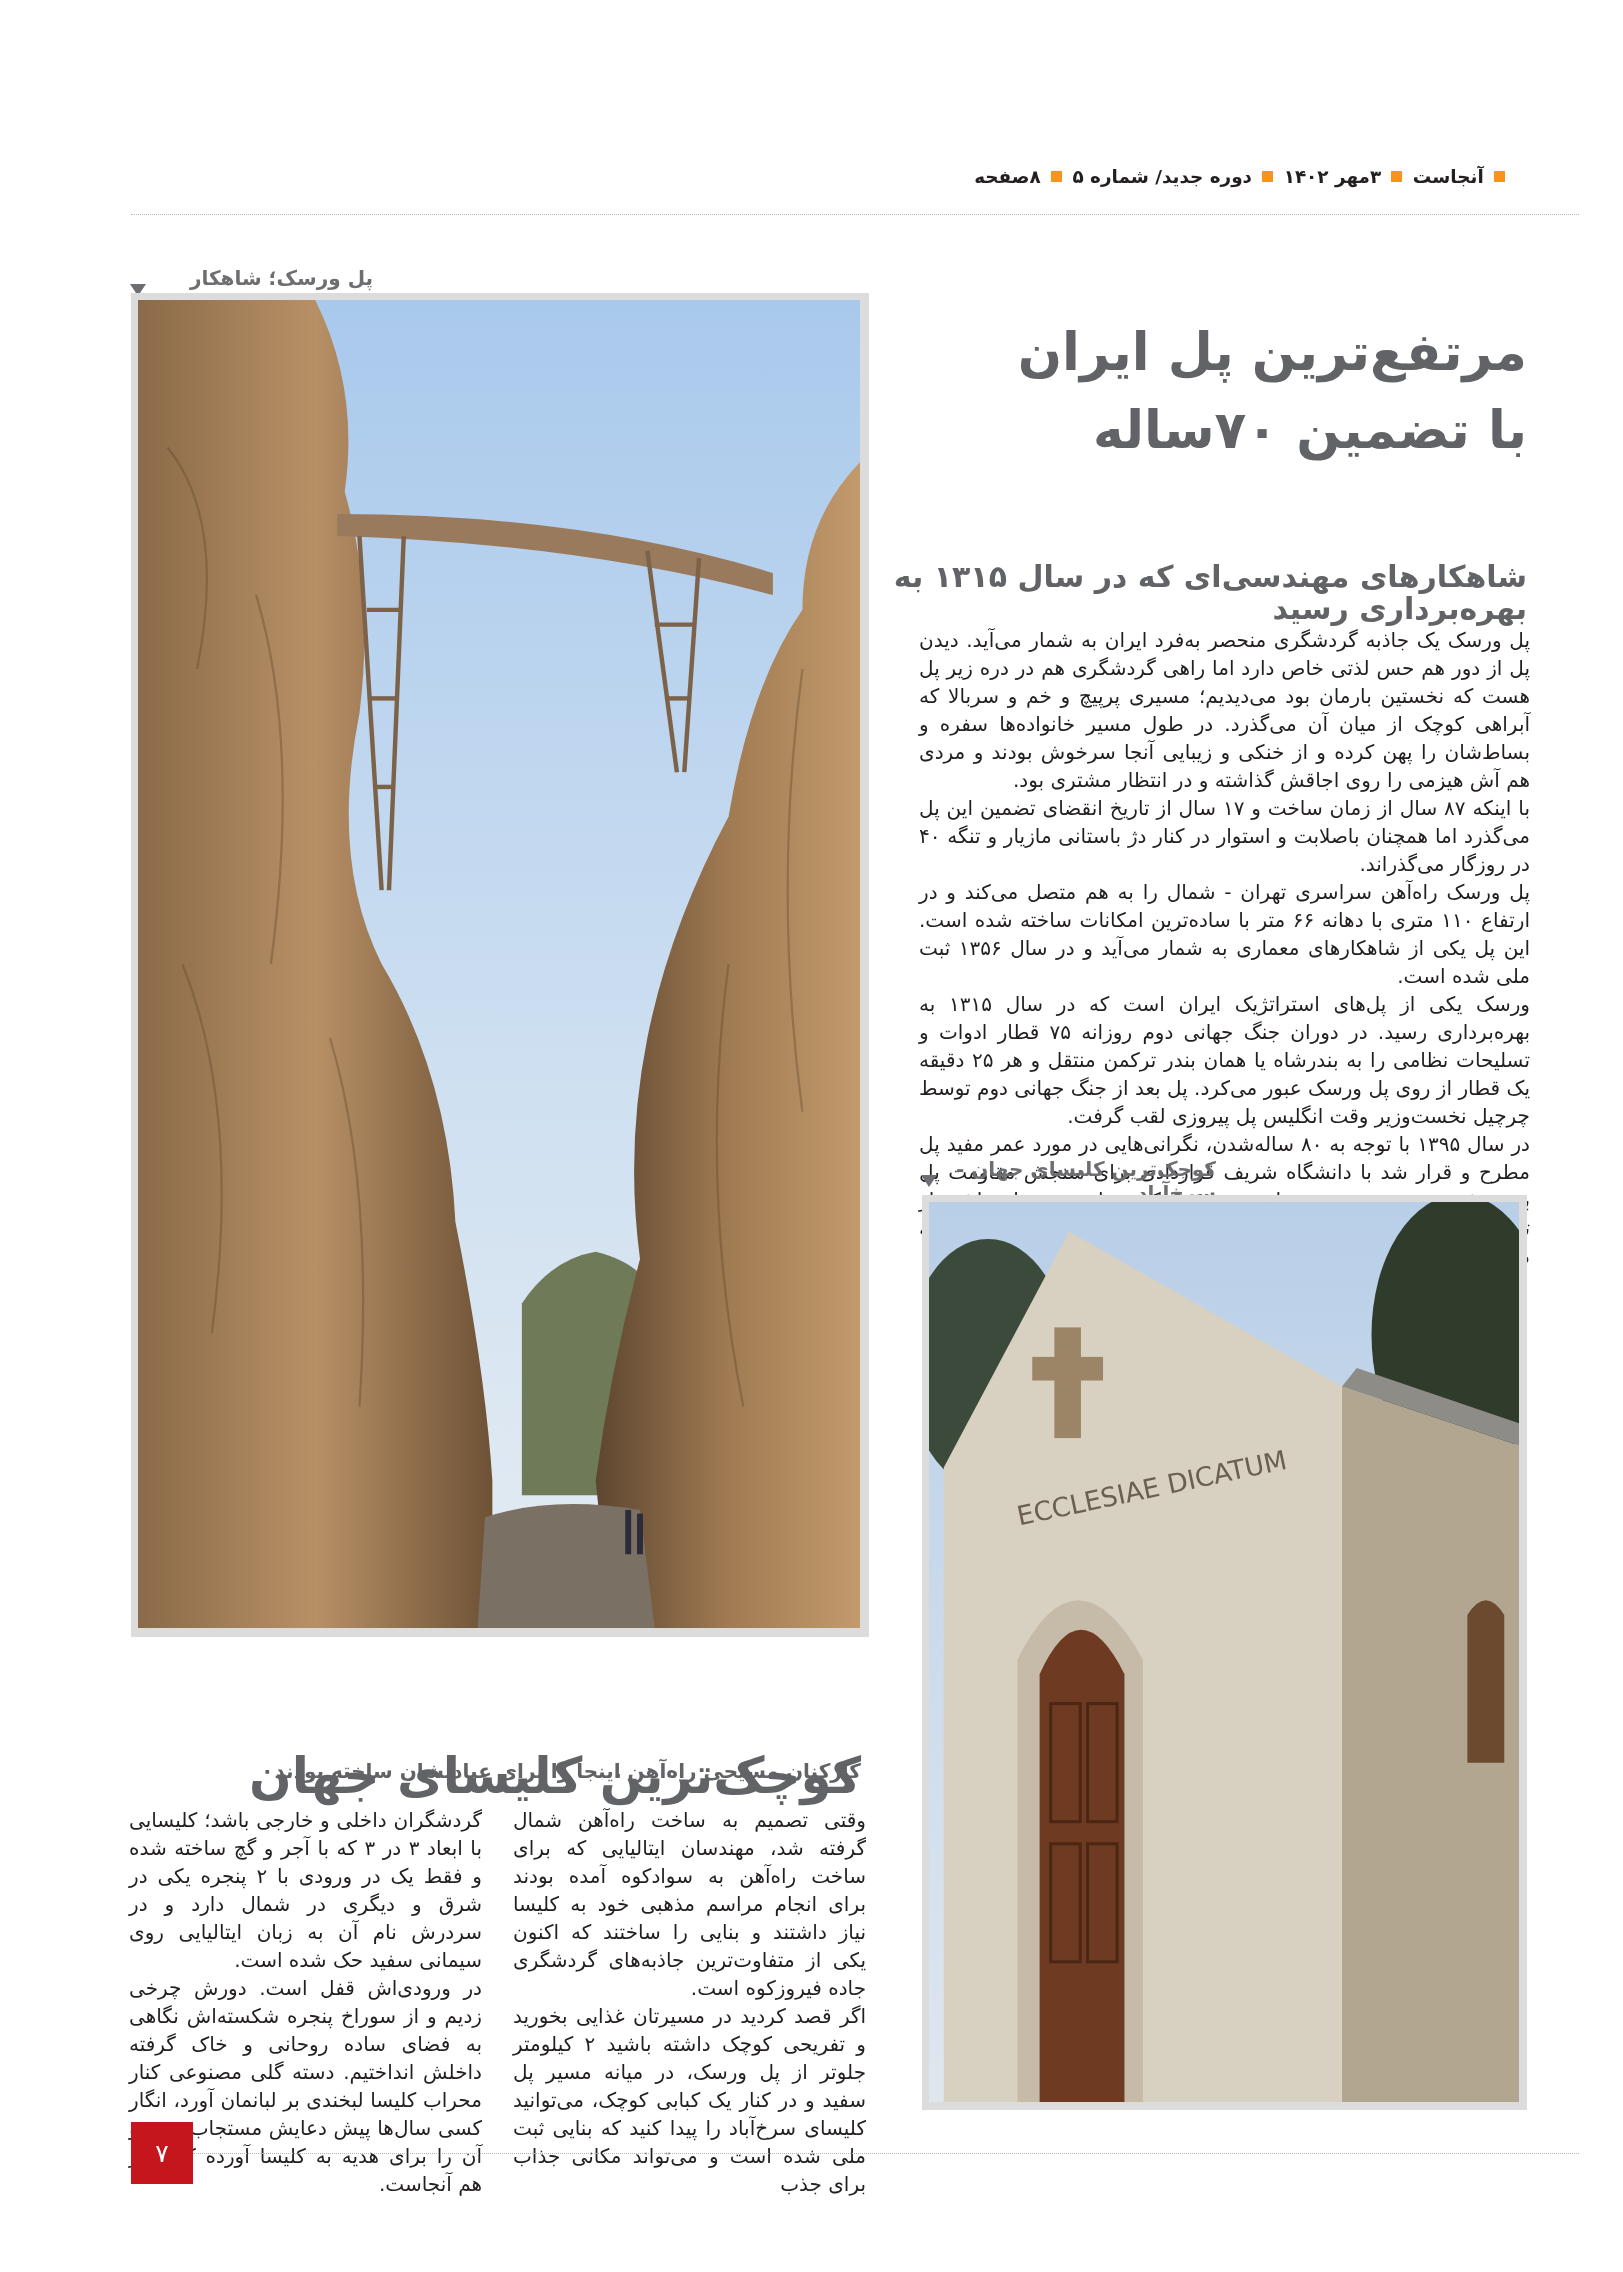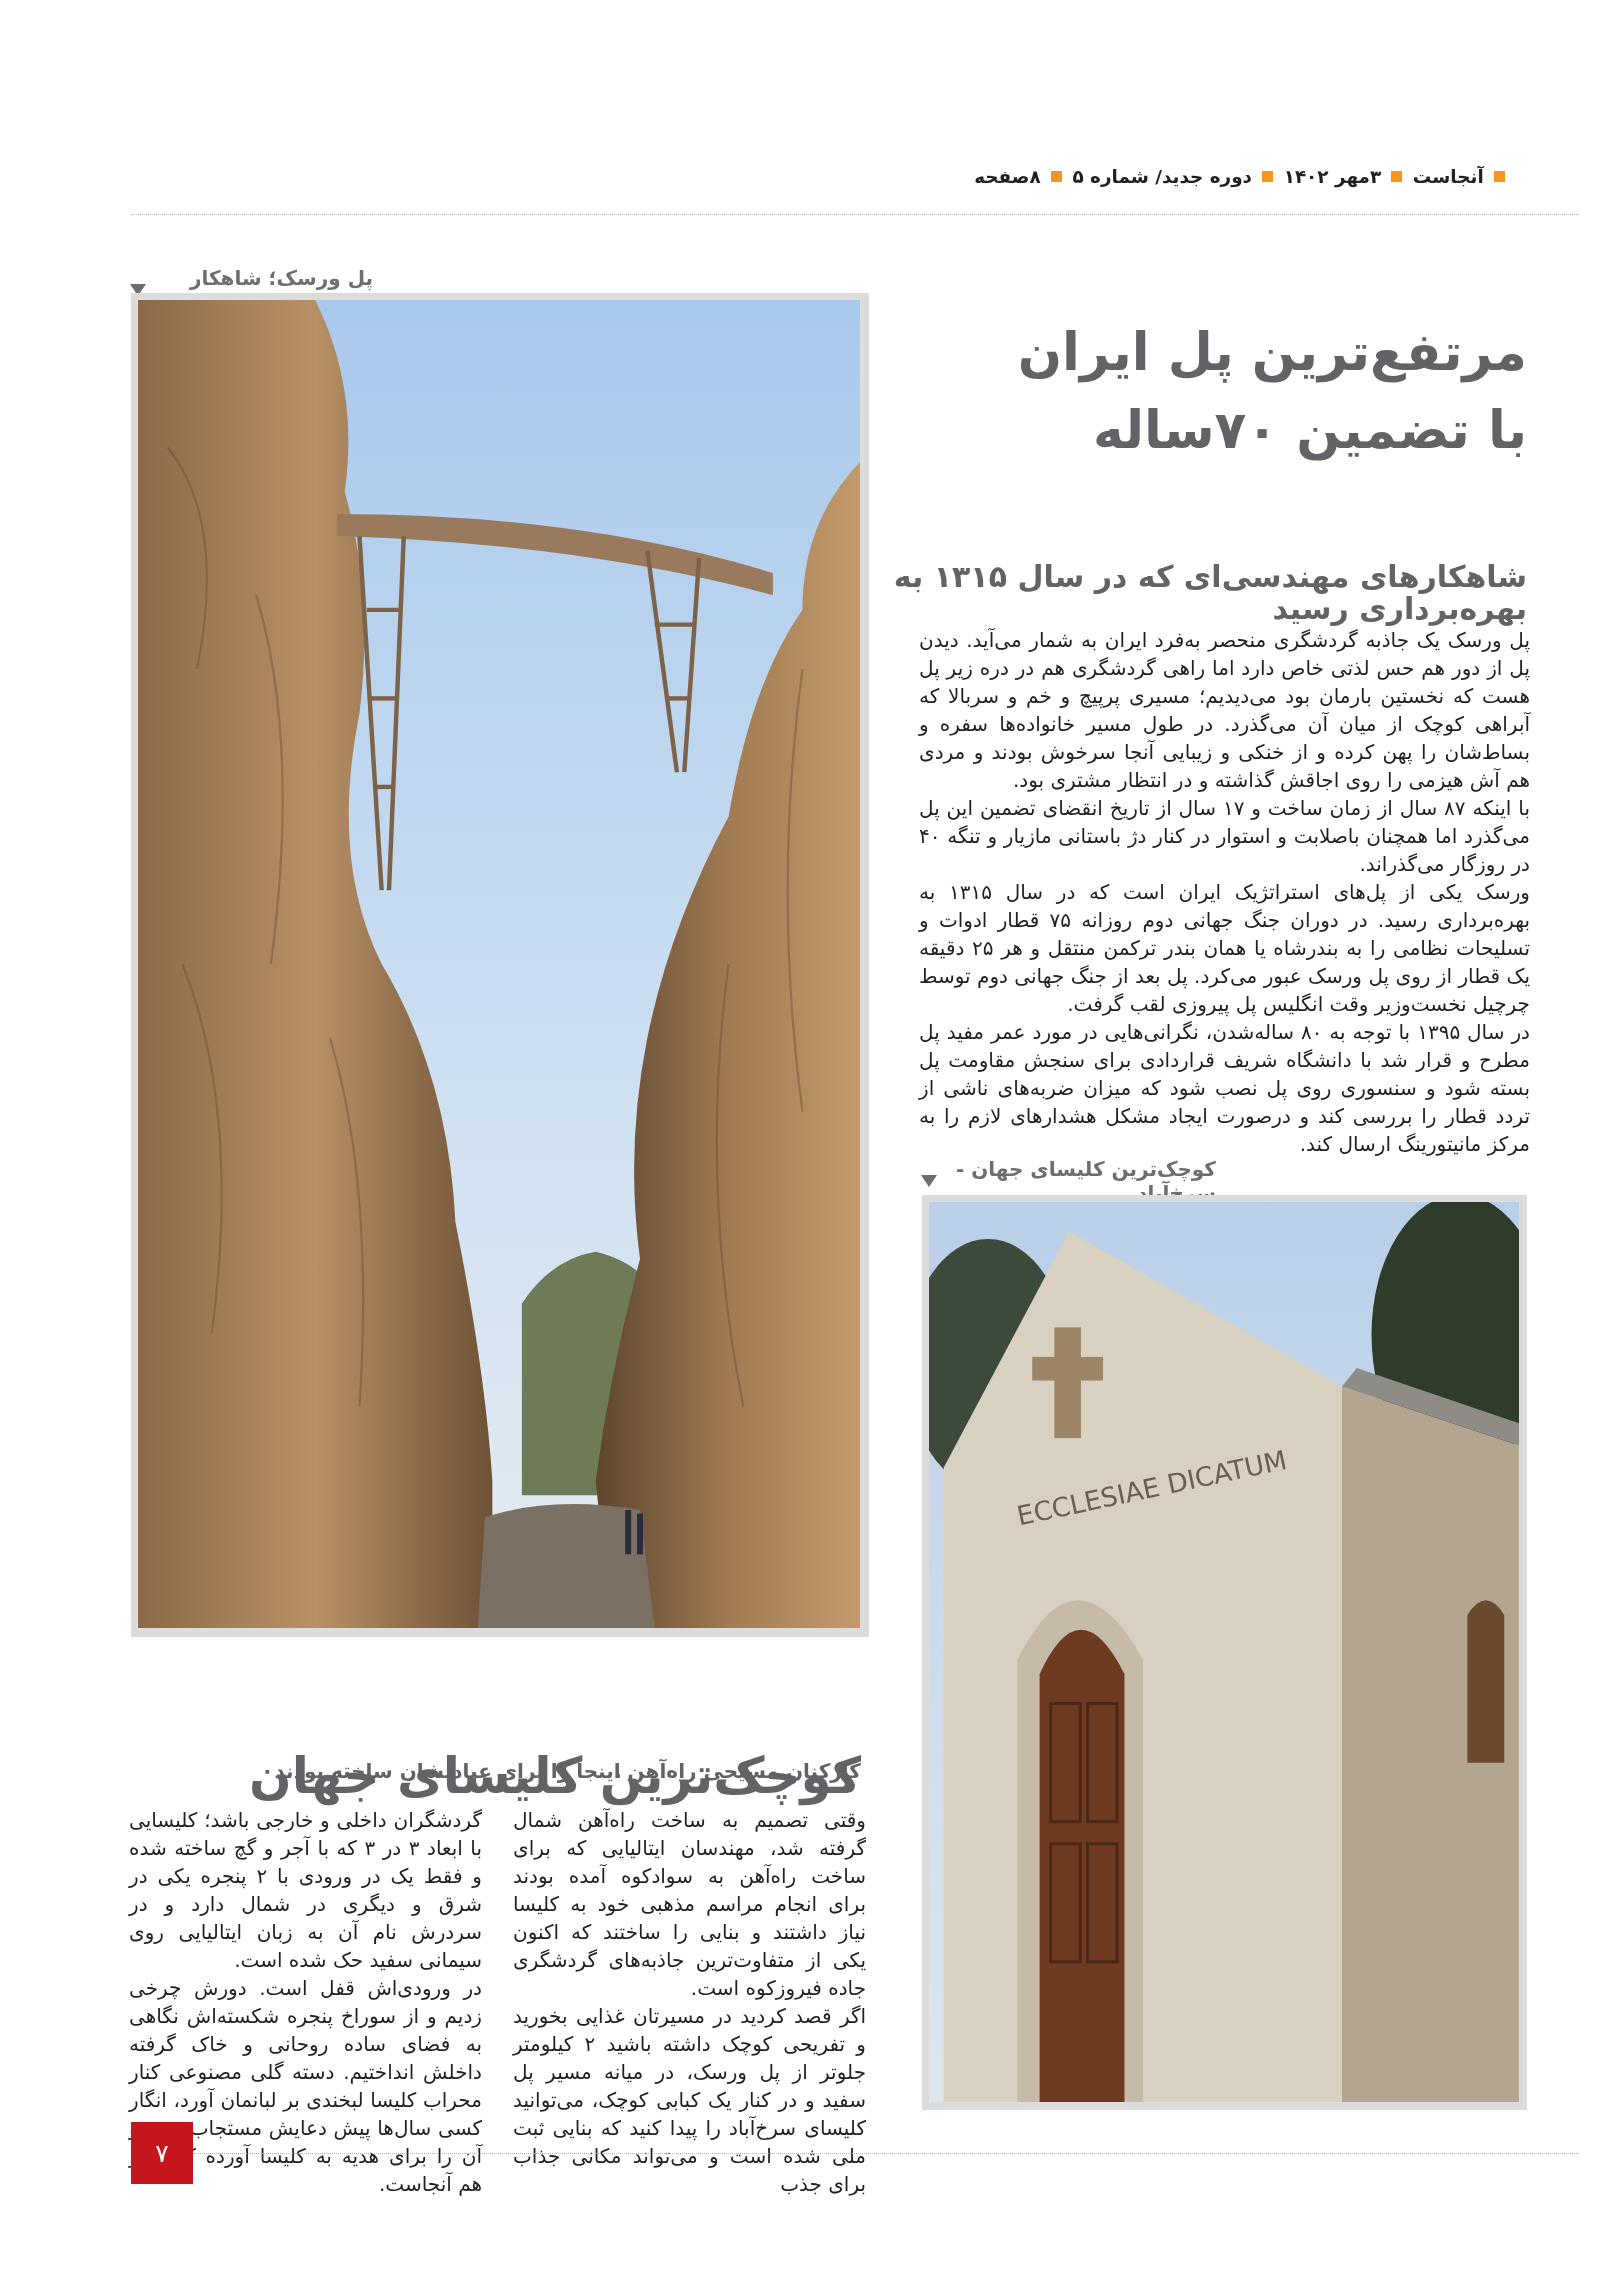--- a/index.html
+++ b/index.html
@@ -106,20 +106,21 @@
 
 <div class="abs headline" style="left:885px; top:317px; width:642px; font-size:52px; line-height:71px;">
   <div>مرتفع‌ترین پل ایران</div>
   <div style="margin-top:7.4px;text-align:right;">با تضمین ۷۰ساله</div>
 </div>
 <div class="abs headline" style="left:885px; top:561px; width:642px; font-size:30px; line-height:32px;">شاهکارهای مهندسی‌ای که در سال ۱۳۱۵ به بهره‌برداری رسید</div>
 
 <div class="abs body-text" style="left:919px; top:626px; width:611px;">
   <p>پل ورسک یک جاذبه گردشگری منحصر به‌فرد ایران به شمار می‌آید. دیدن پل از دور هم حس لذتی خاص دارد اما راهی گردشگری هم در دره زیر پل هست که نخستین بارمان بود می‌دیدیم؛ مسیری پرپیچ و خم و سربالا که آبراهی کوچک از میان آن می‌گذرد. در طول مسیر خانواده‌ها سفره و بساط‌شان را پهن کرده و از خنکی و زیبایی آنجا سرخوش بودند و مردی هم آش هیزمی را روی اجاقش گذاشته و در انتظار مشتری بود.</p>
   <p>با اینکه ۸۷ سال از زمان ساخت و ۱۷ سال از تاریخ انقضای تضمین این پل می‌گذرد اما همچنان باصلابت و استوار در کنار دژ باستانی مازیار و تنگه ۴۰ در روزگار می‌گذراند.</p>
+  <p>پل ورسک راه‌آهن سراسری تهران - شمال را به هم متصل می‌کند و در ارتفاع ۱۱۰ متری با دهانه ۶۶ متر با ساده‌ترین امکانات ساخته شده است. این پل یکی از شاهکارهای معماری به شمار می‌آید و در سال ۱۳۵۶ ثبت ملی شده است.</p>
   <p>ورسک یکی از پل‌های استراتژیک ایران است که در سال ۱۳۱۵ به بهره‌برداری رسید. در دوران جنگ جهانی دوم روزانه ۷۵ قطار ادوات و تسلیحات نظامی را به بندرشاه یا همان بندر ترکمن منتقل و هر ۲۵ دقیقه یک قطار از روی پل ورسک عبور می‌کرد. پل بعد از جنگ جهانی دوم توسط چرچیل نخست‌وزیر وقت انگلیس پل پیروزی لقب گرفت.</p>
   <p>در سال ۱۳۹۵ با توجه به ۸۰ ساله‌شدن، نگرانی‌هایی در مورد عمر مفید پل مطرح و قرار شد با دانشگاه شریف قراردادی برای سنجش مقاومت پل بسته شود و سنسوری روی پل نصب شود که میزان ضربه‌های ناشی از تردد قطار را بررسی کند و درصورت ایجاد مشکل هشدارهای لازم را به مرکز مانیتورینگ ارسال کند.</p>
 </div>
 
 <div class="abs caption" style="left:921px; top:1157px; width:295px;">
   <span>کوچک‌ترین کلیسای جهان - سرخ‌آباد</span>
   <span class="tri"></span>
 </div>
 
 <div class="abs frame" style="left:922px; top:1195px; width:605px; height:915px;">

